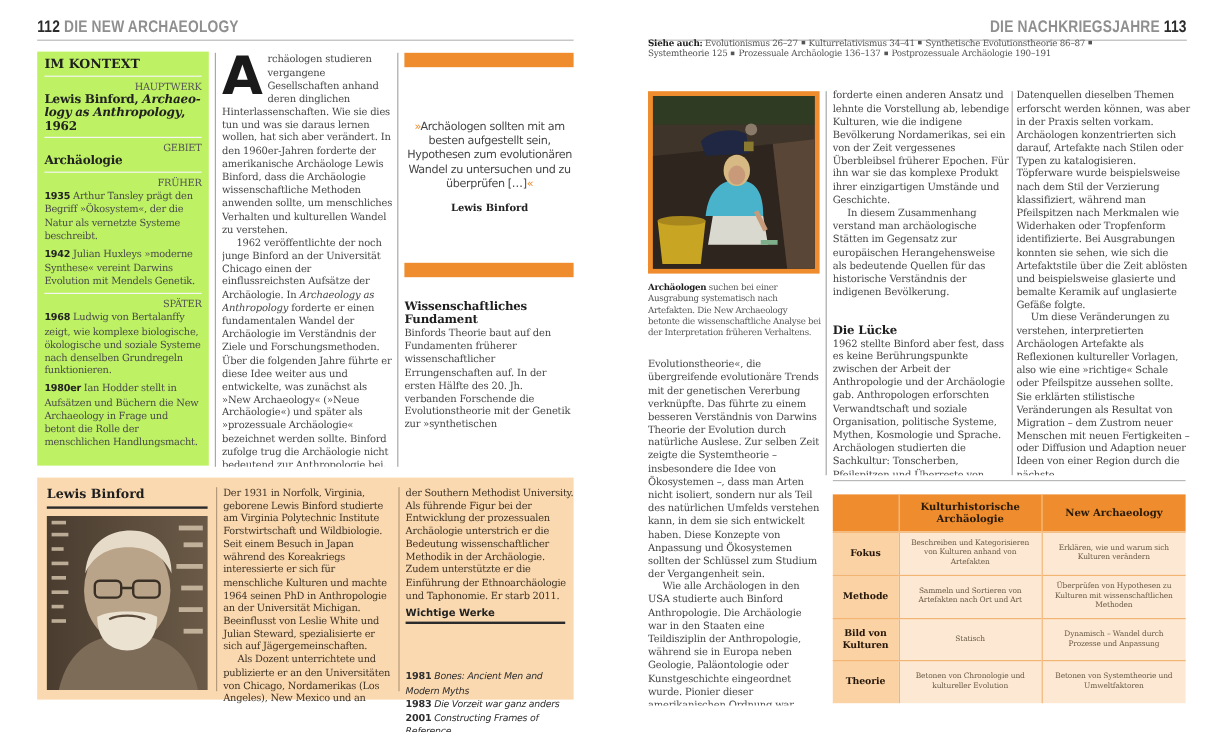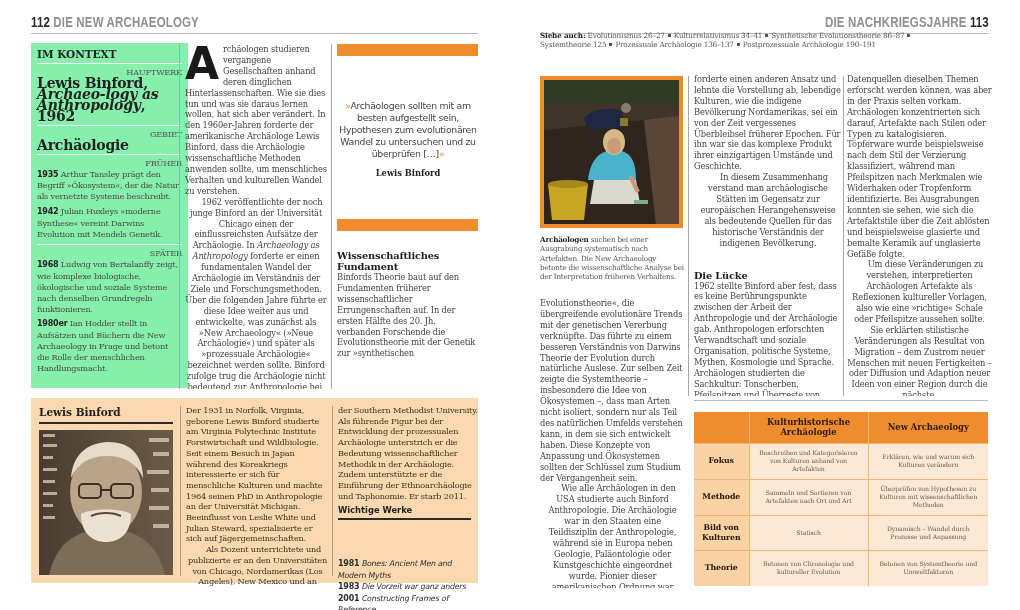--- a/index.html
+++ b/index.html
@@ -9,28 +9,28 @@
   .abs { position: absolute; }
 
   
   .pagehead { top: 14px; font-family: "Liberation Sans", sans-serif; font-weight: bold; font-size: 14px; letter-spacing: 0.2px; white-space: nowrap; transform: scaleX(0.82); }
   .pagehead .num { color: #2b2b2b; }
   .pagehead .ttl { color: #8f8f8f; }
   .headrule { height: 1px; background: #b8b8b8; }
 
   .body-text { font-size: 8.3px; line-height: 10.9px; color: #454545; letter-spacing: -0.15px; }
   .body-text p { margin: 0; }
-  .indent { text-indent: 12px; text-align: center; }
+  .indent { text-indent: 12px; }
   .colrule { width: 1px; background: #a8a8a8; }
 
   
-  .kontext { left: 31px; top: 43px; width: 157px; height: 345px; background: #86efac; padding: 5px 6px 0 6px; }
+  .kontext { left: 31px; top: 43px; width: 143px; height: 345px; background: #bef264; padding: 5px 6px 0 6px; }
   .kontext .kt-title { font-weight: bold; font-size: 10.5px; color: #1e1e1e; padding-bottom: 3px; border-bottom: 1.5px solid #f5f5f5; margin-bottom: 3px; }
   .kontext .label { font-size: 8.2px; color: #555; line-height: 10.5px; letter-spacing: -0.2px; text-align: right; }
-  .kontext .val { font-size: 14px; color: #222; line-height: 11px; font-weight: bold; letter-spacing: -0.2px; }
+  .kontext .val { font-size: 10px; color: #222; line-height: 11px; font-weight: bold; letter-spacing: -0.2px; }
   .kontext .sep { height: 1.5px; background: #f5f5f5; margin: 3px 0 3px 0; }
   .kontext .entry { font-size: 8.2px; color: #4a4a4a; line-height: 10.9px; letter-spacing: -0.2px; margin-bottom: 4px; }
   .kontext .entry b { color: #222; font-family: "DejaVu Sans", sans-serif; font-size: 8px; }
 
   
   .dropcap { float: left; font-family: "DejaVu Sans", sans-serif; font-weight: bold; font-size: 44px; line-height: 36px; color: #1a1a1a; margin: 2px 4px 0 0; height: 34px; }
 
   
   .orange-bar { background: #ee8c2e; height: 12px; }
   .quote { font-family: "DejaVu Sans", sans-serif; font-size: 9.3px; line-height: 12px; color: #454545; text-align: center; letter-spacing: -0.3px; }

